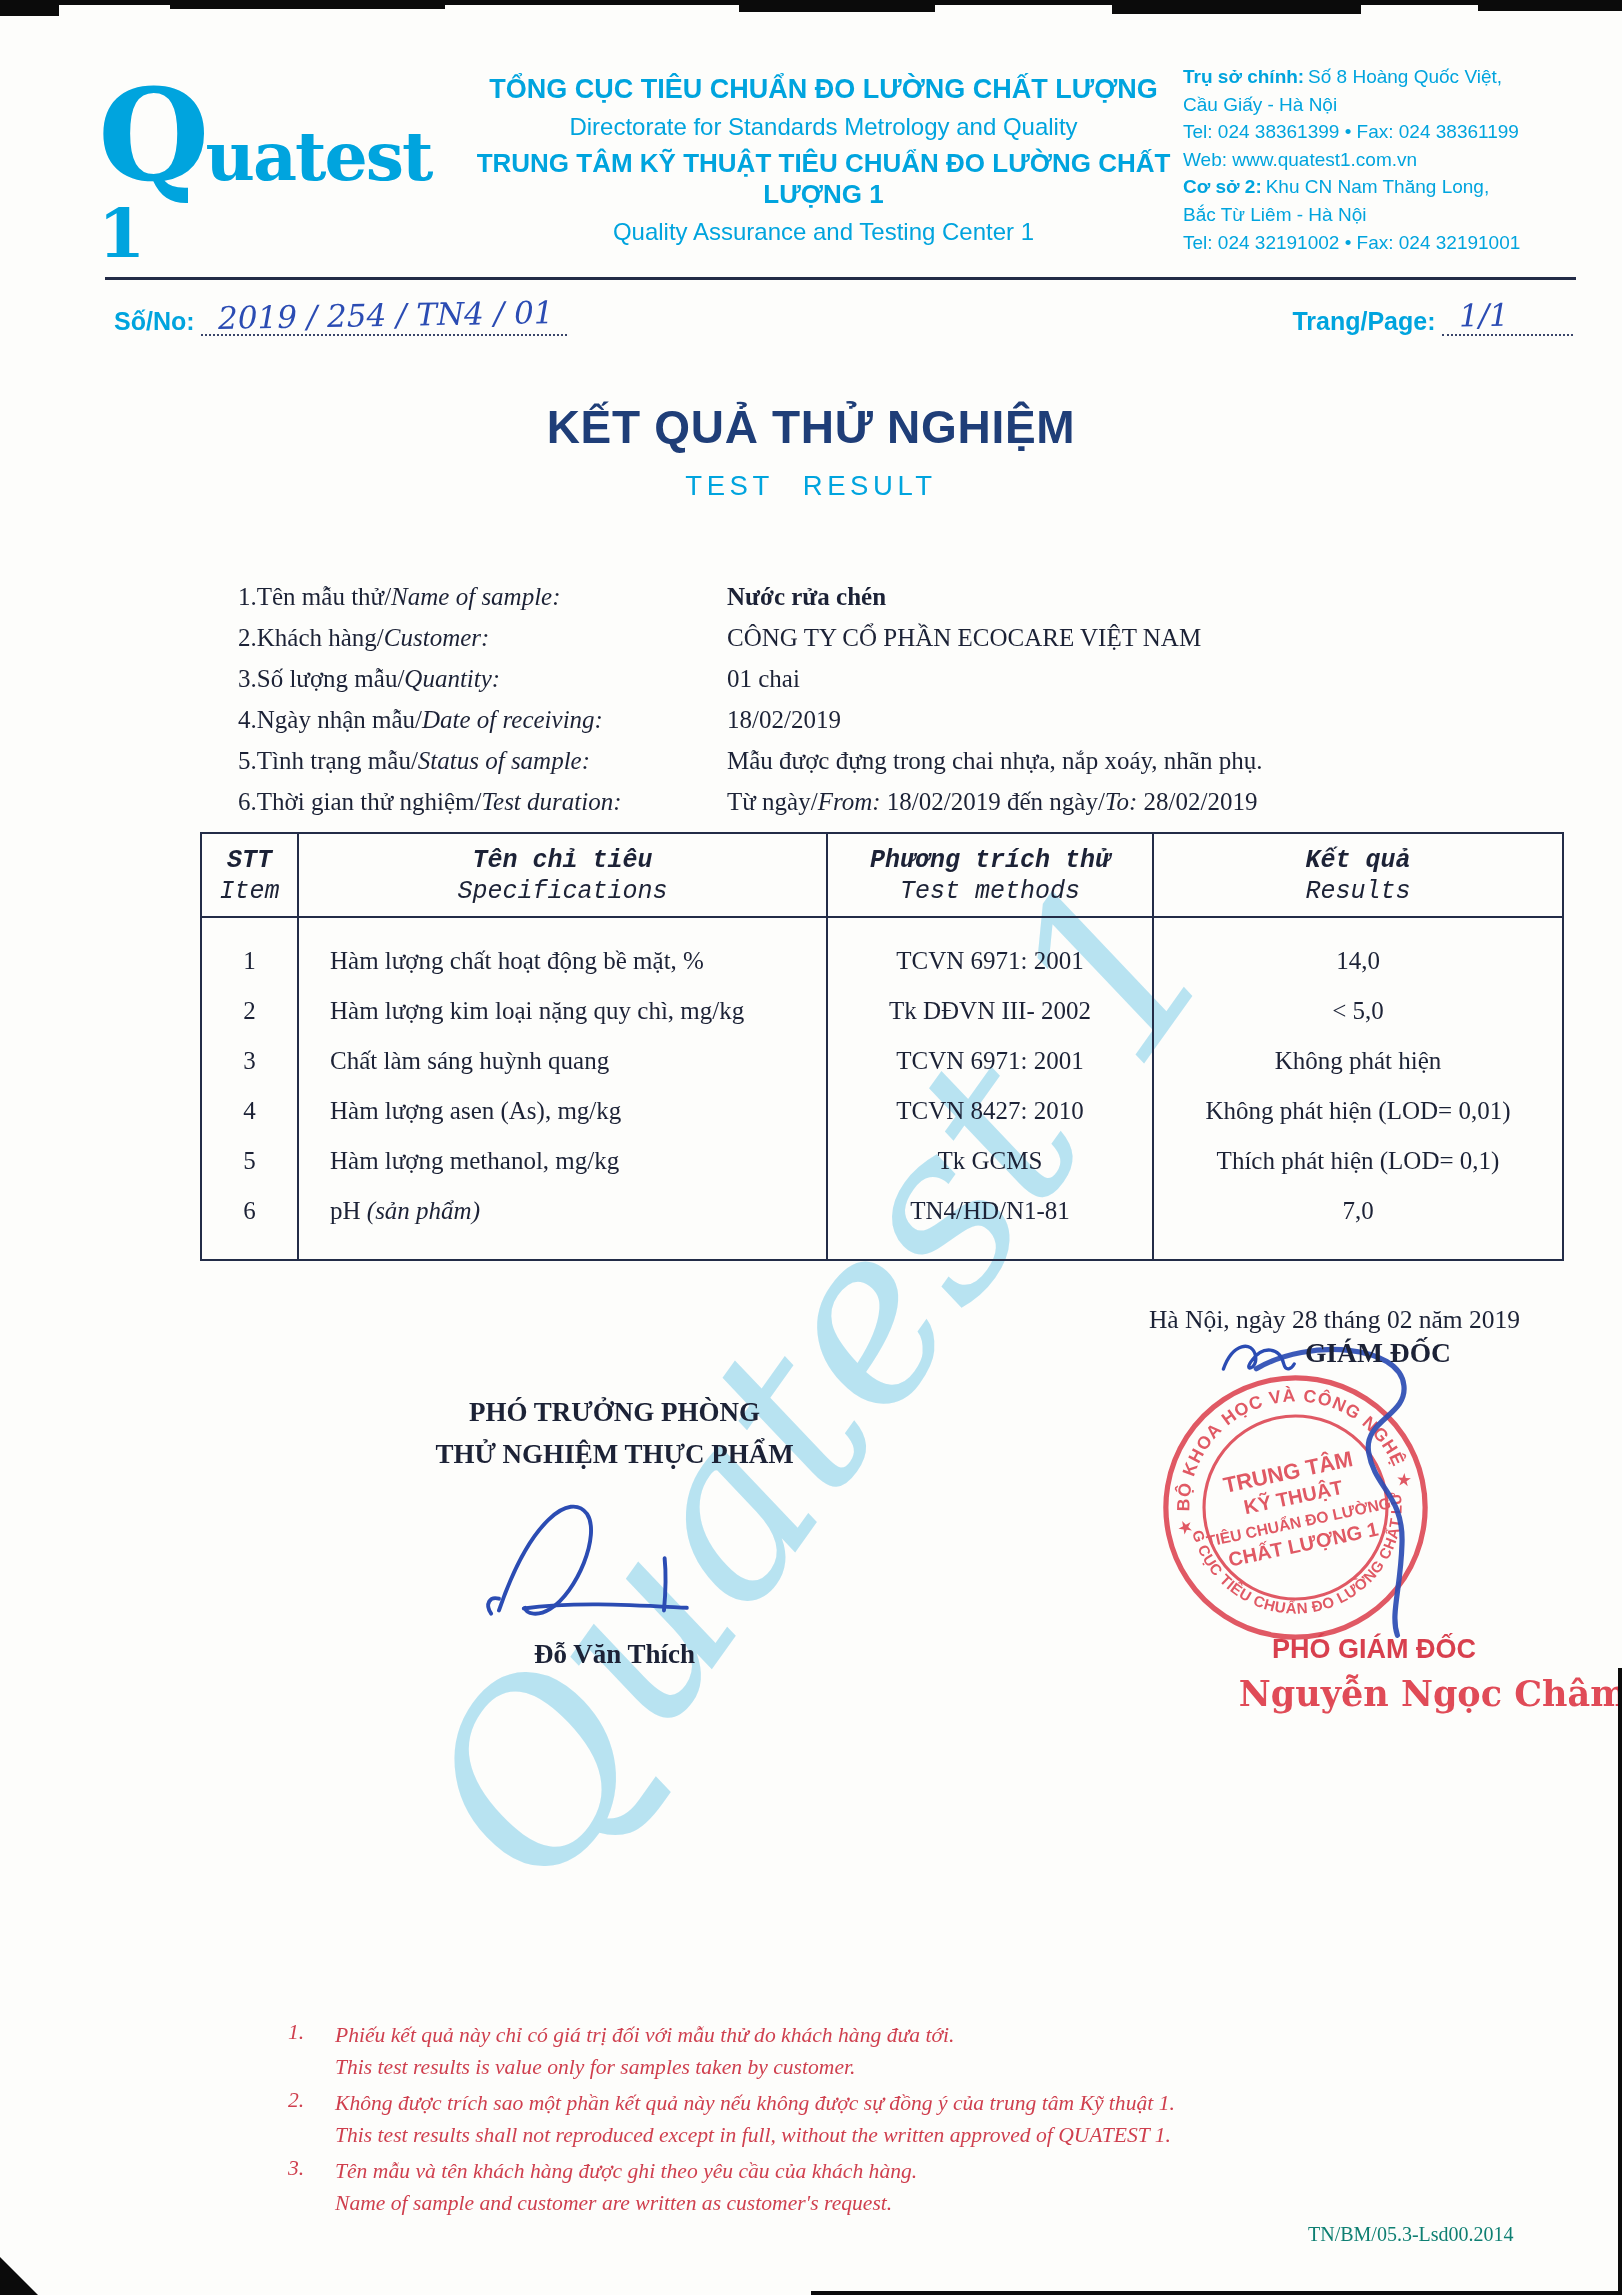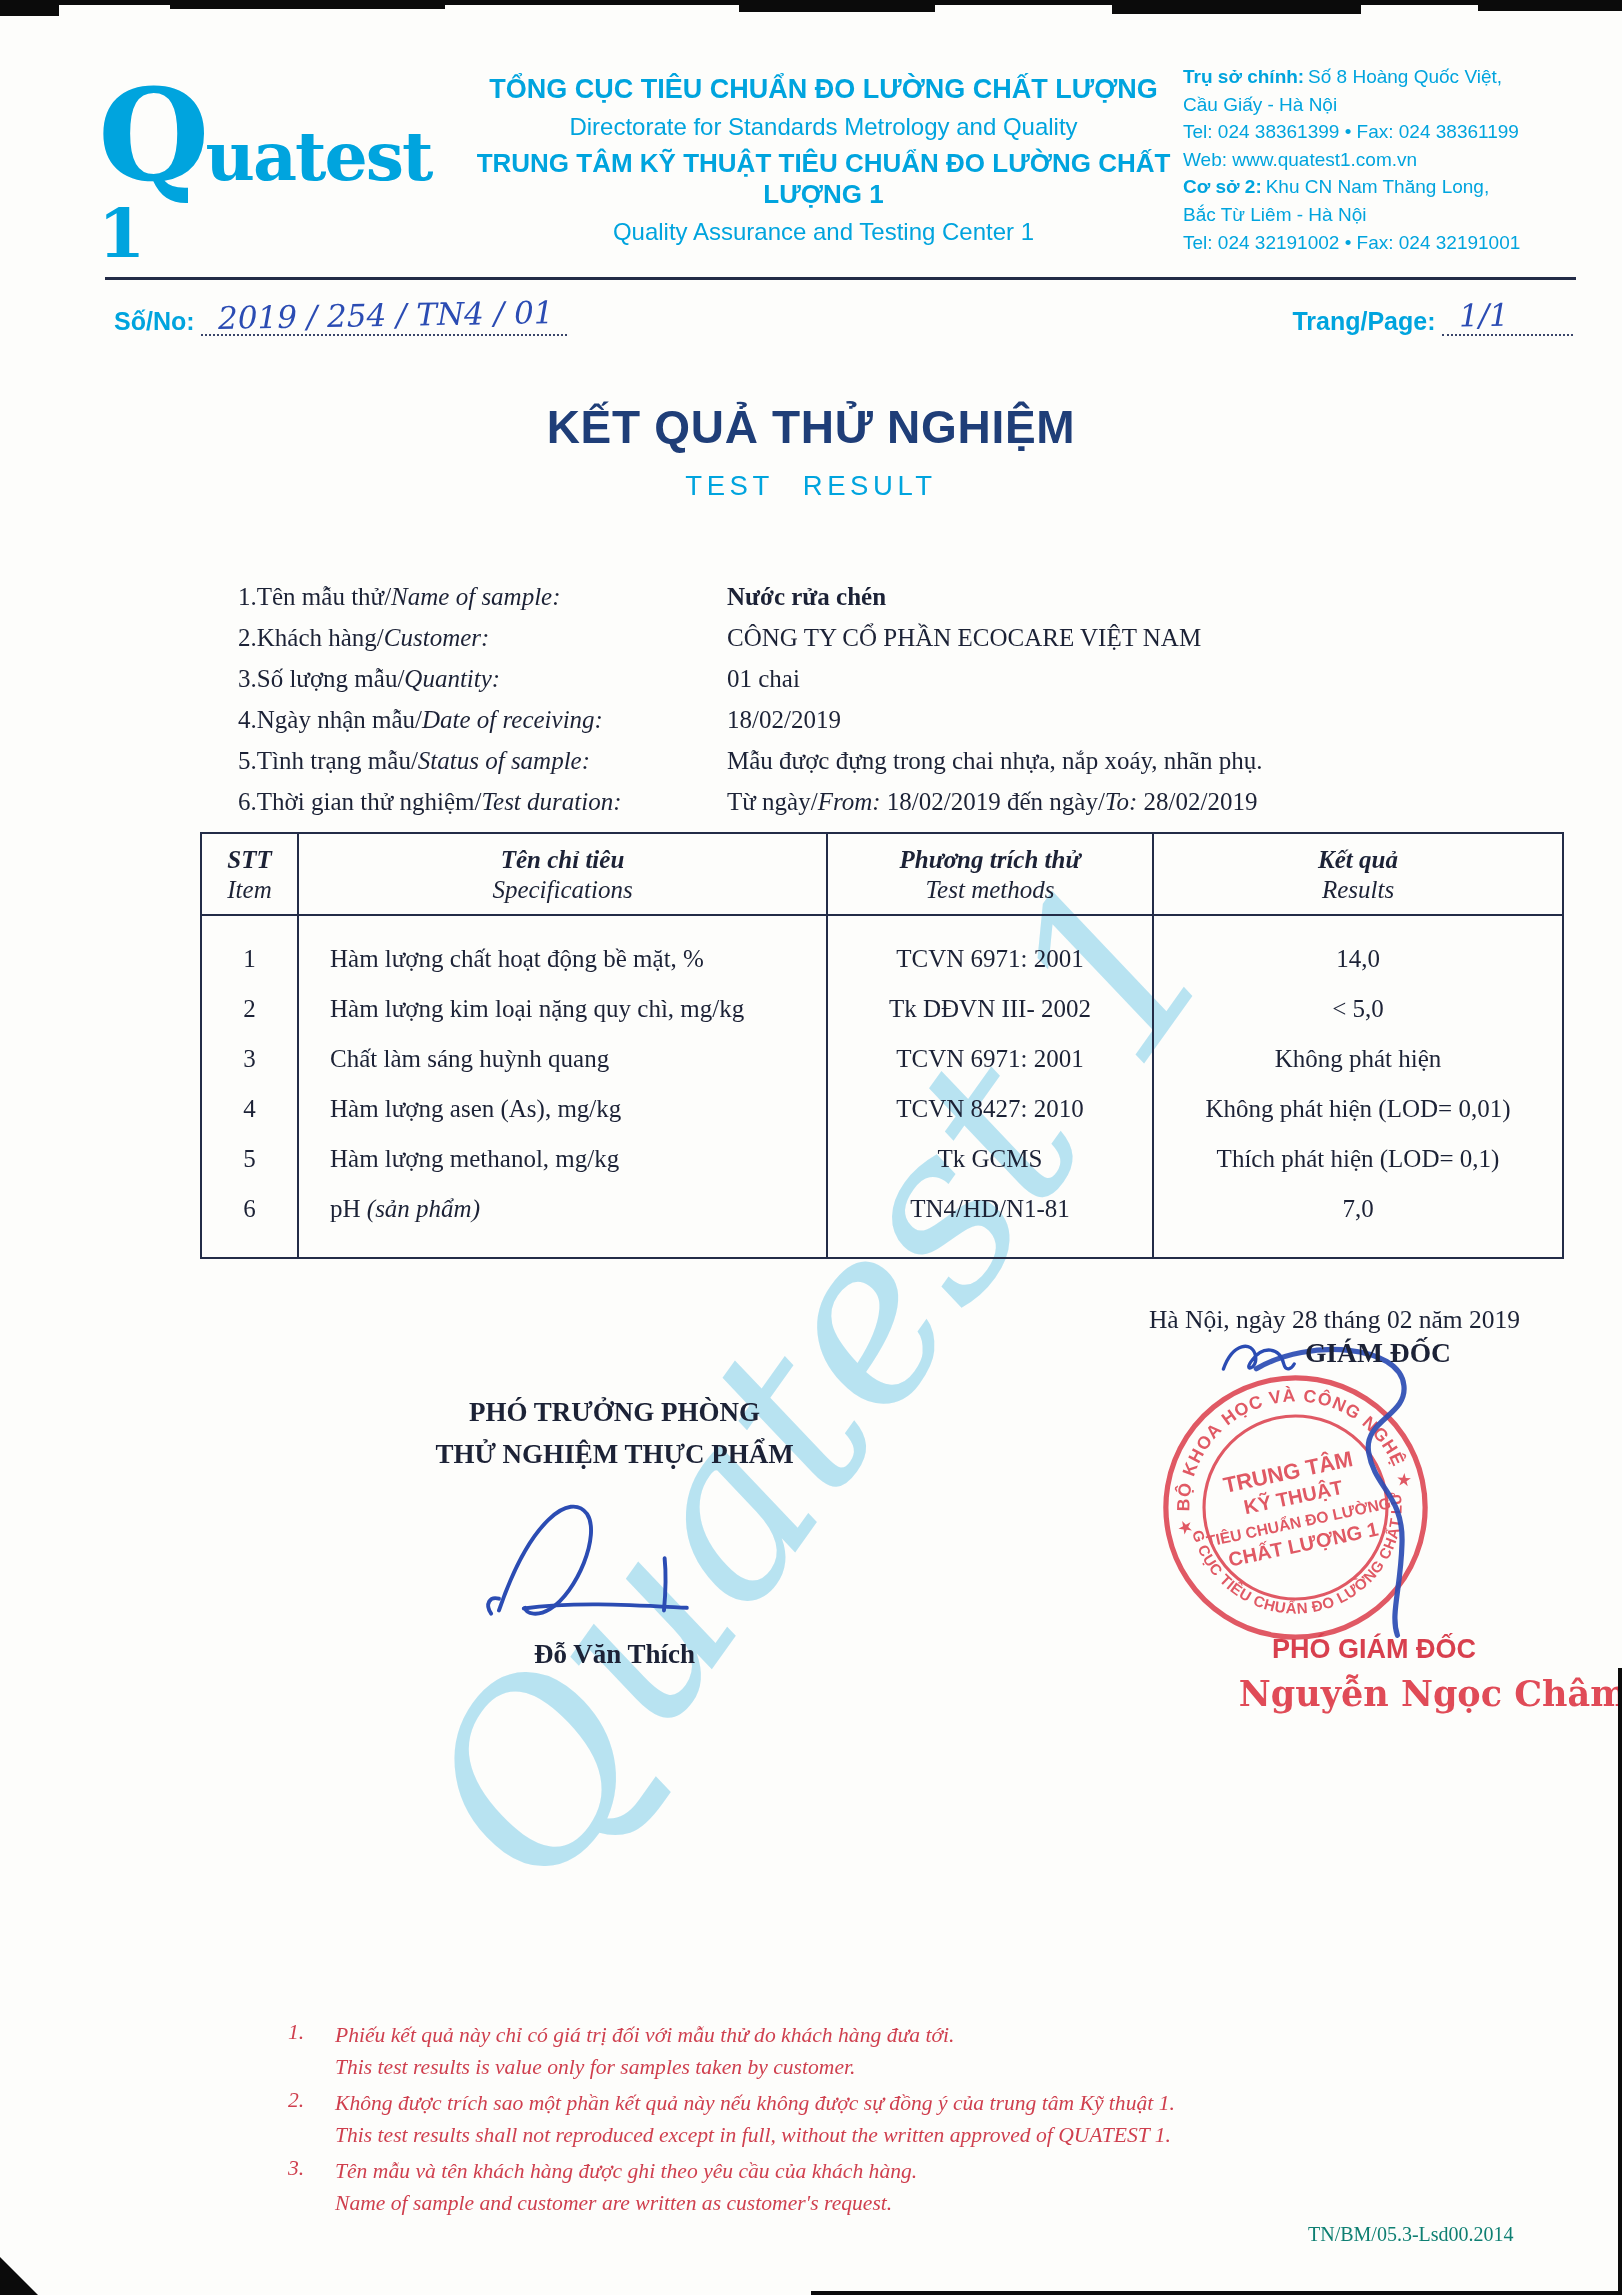--- a/index.html
+++ b/index.html
@@ -53,21 +53,21 @@
   .info{position:absolute;left:230px;top:581px;right:59px;font-size:25px;z-index:2;}
   .info-row{display:flex;margin-bottom:9.8px;line-height:1.25;margin-left:8px;}
   .info-label{width:489px;flex:none;}
   .info-value{flex:1;}
   .v-bold{font-weight:bold;}
 
   
   .results{position:absolute;left:200px;top:832px;width:1361px;border-collapse:collapse;
     table-layout:fixed;font-size:25px;z-index:2;color:#1c2236;border:2.6px solid #232c47;}
   .results th,.results td{border-left:2.6px solid #232c47;border-right:2.6px solid #232c47;}
-  .results thead th{border-bottom:2.6px solid #232c47;padding:11.8px 0 9.2px;font-weight:bold;font-style:italic;}
+  .results thead th{border-bottom:2.6px solid #232c47;padding:11.8px 0 9.2px;font-weight:bold;font-style:italic;font-family:Liberation Mono, monospace;}
   .th-en{font-weight:normal;font-style:italic;margin-top:2.6px;}
   .results tbody td{height:50px;vertical-align:middle;text-align:center;padding:0 6.5px;}
   .results td.c-spec{text-align:left;padding-left:31px;}
   .results tbody tr:first-child td{padding-top:18.3px;}
   .results tbody tr:last-child td{padding-bottom:23.6px;}
 
   
   .sig-date{position:absolute;left:1073px;width:523px;top:1305px;text-align:center;font-size:25.5px;z-index:2;}
   .dir-line{position:absolute;left:1112px;width:445px;top:1335px;text-align:center;
     font-size:27.5px;font-weight:bold;z-index:4;}

